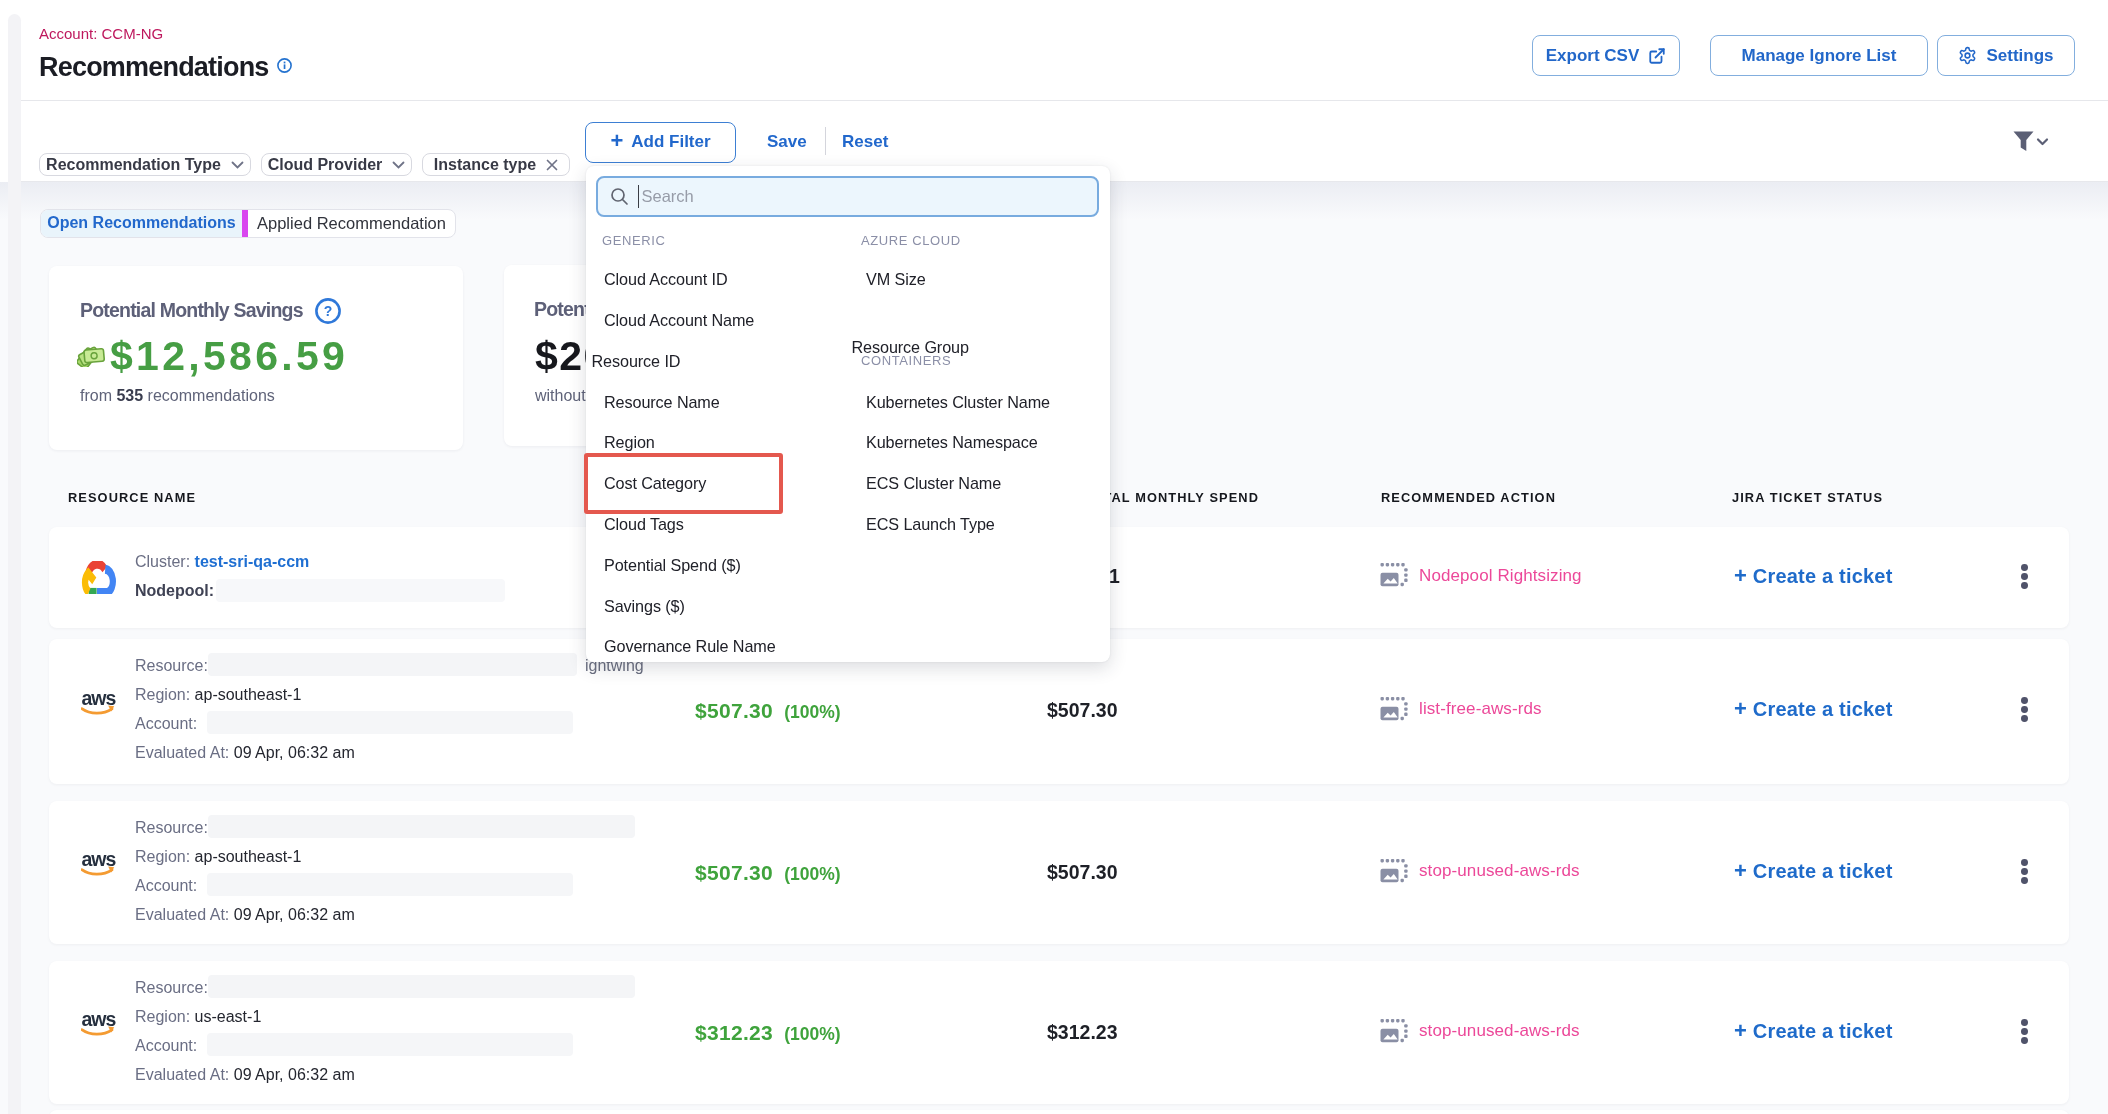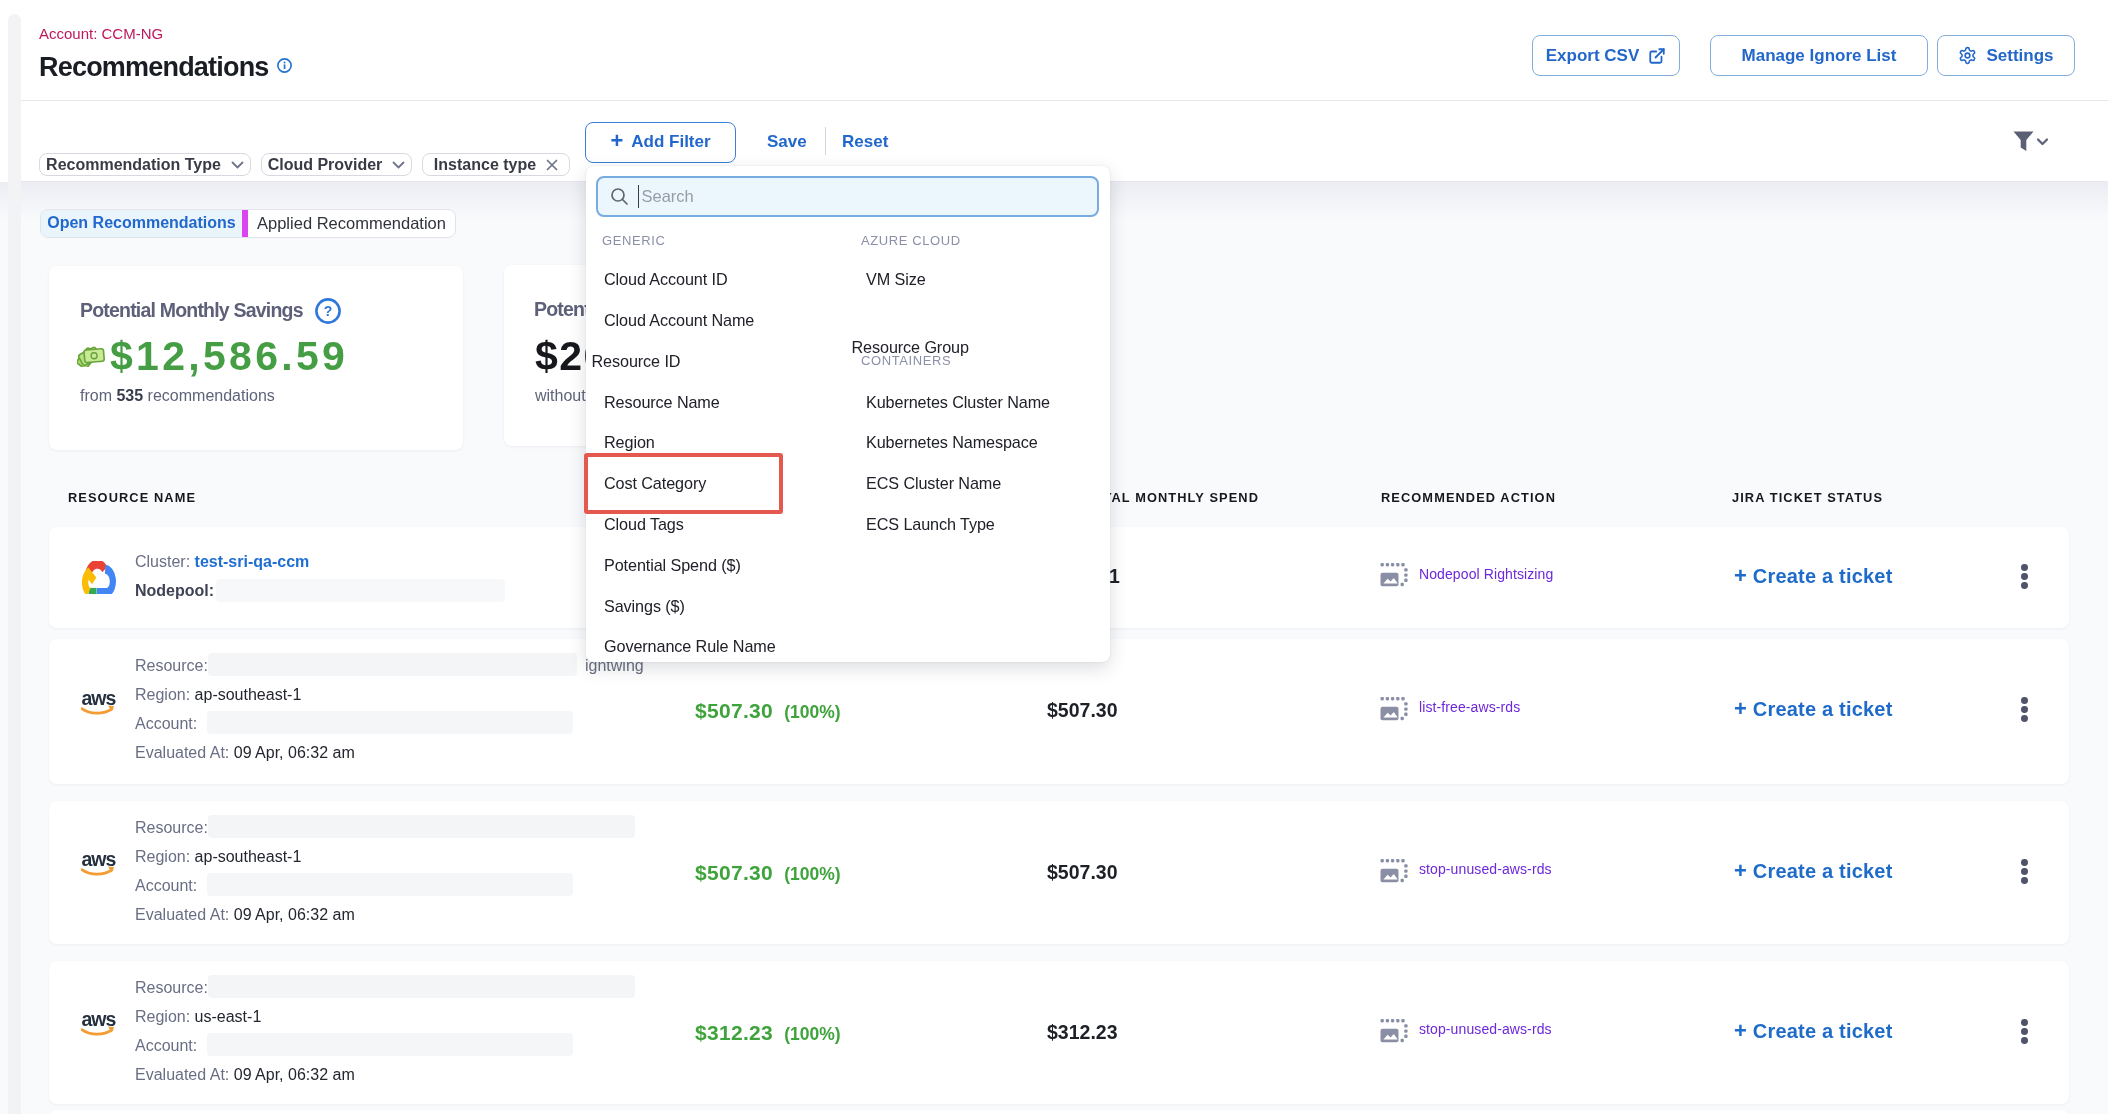--- a/index.html
+++ b/index.html
@@ -32,21 +32,21 @@
   .cblack{font-size:41px;font-weight:bold;color:#17181d;letter-spacing:1.5px;}
   .csub{font-size:16px;color:#5f6379;}
   .th{font-size:12.8px;font-weight:bold;color:#15171d;letter-spacing:1.1px;}
   .row{left:49px;width:2020px;background:#fff;border-radius:8px;box-shadow:0 1px 3px rgba(40,41,61,0.05);}
   .lab{font-size:16px;color:#6a6e84;}
   .val{font-size:16px;color:#24262f;}
   .redact{background:#f4f5f7;border-radius:4px;height:23px;}
   .gval{font-size:21px;font-weight:bold;color:#3fa33c;letter-spacing:0.3px;}
   .gpct{font-size:17.5px;font-weight:bold;color:#3fa33c;margin-left:5px;letter-spacing:0px;}
   .spend{font-size:19.5px;font-weight:bold;color:#1e2027;}
-  .action{font-size:14px;color:#6d28d9;letter-spacing:0.1px;}
+  .action{font-size:17px;color:#ec4899;letter-spacing:0.1px;}
   .ticket{font-size:20px;font-weight:bold;color:#1f6bca;letter-spacing:0.2px;}
   .panel{left:585.5px;top:166px;width:524.5px;height:496px;background:#fff;border-radius:8px;
          box-shadow:0 6px 18px rgba(40,41,61,0.16), 0 0 2px rgba(40,41,61,0.1);z-index:50;}
   .sbox{position:absolute;left:10.5px;top:10px;width:503px;height:40.5px;box-sizing:border-box;
         border:2px solid #78abdf;border-radius:8px;background:#ecf6fd;}
   .plab{position:absolute;font-size:13px;color:#8b8fa7;letter-spacing:0.6px;}
   .pitem{position:absolute;font-size:16.2px;color:#202129;white-space:nowrap;letter-spacing:-0.1px;}
   .redbox{position:absolute;left:-1.5px;top:287px;width:199px;height:61px;box-sizing:border-box;
           border:4px solid #e4584e;border-radius:3px;z-index:60;}
   .dots{position:absolute;left:2021px;width:7px;}

